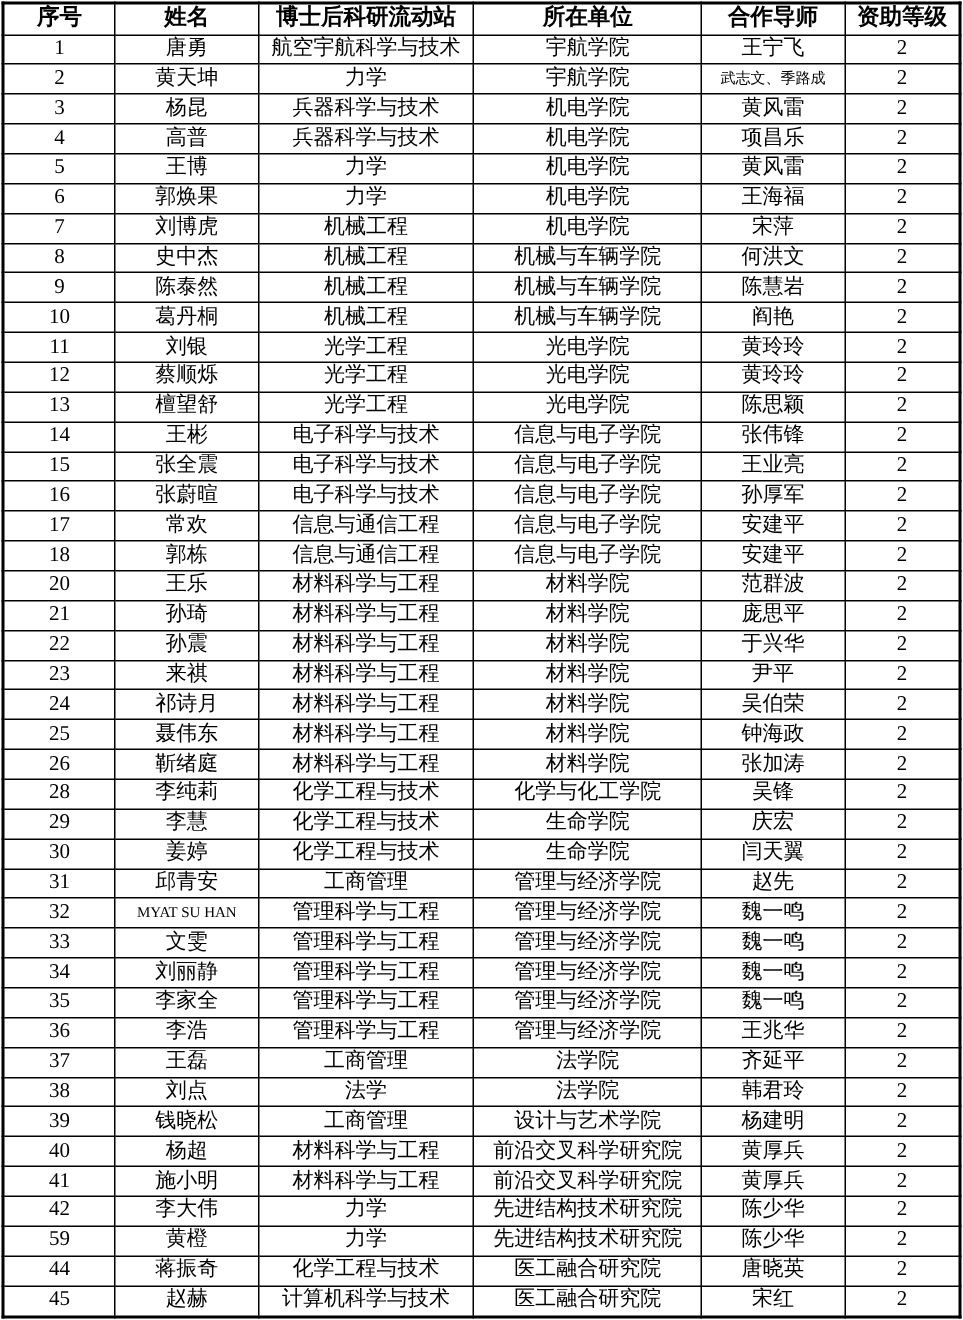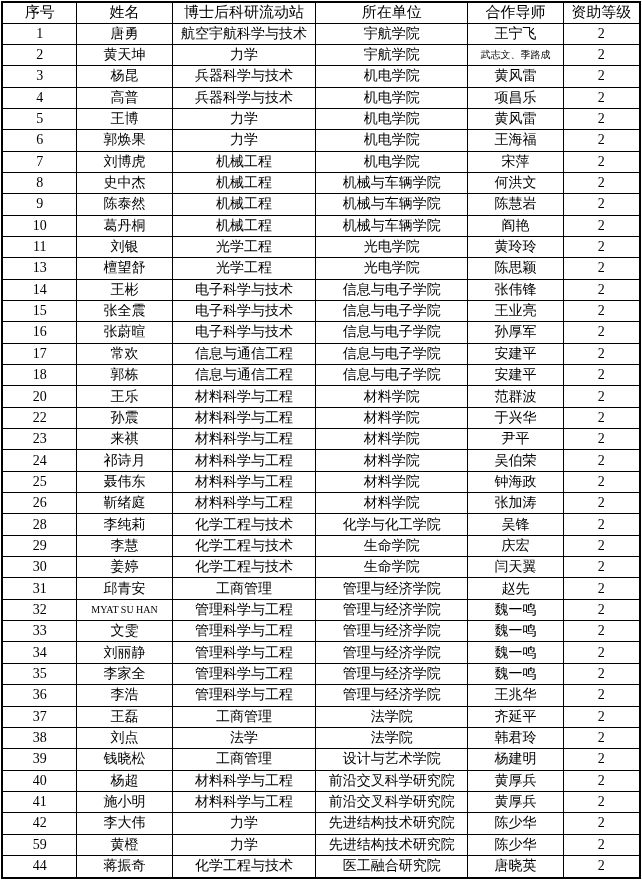--- a/index.html
+++ b/index.html
@@ -18,21 +18,21 @@
     text-align:center;
     vertical-align:middle;
     padding:0 1px;
     font-size:14px;
     line-height:1;
     color:#000;
     white-space:nowrap;
     overflow:hidden;
   }
   thead tr{height:21px;}
-  th{font-size:15px;font-weight:normal;}
+  th{font-size:15px;font-weight:bold;}
   td.small{font-size:10px;letter-spacing:0;}
 </style>
 </head>
 <body>
 
 <table>
   <colgroup>
     <col style="width:74px">
     <col style="width:94px">
     <col style="width:142px">
@@ -133,20 +133,28 @@
       </tr>
       <tr>
         <td>11</td>
         <td>刘银</td>
         <td>光学工程</td>
         <td>光电学院</td>
         <td>黄玲玲</td>
         <td>2</td>
       </tr>
       <tr>
+        <td>12</td>
+        <td>蔡顺烁</td>
+        <td>光学工程</td>
+        <td>光电学院</td>
+        <td>黄玲玲</td>
+        <td>2</td>
+      </tr>
+      <tr>
         <td>13</td>
         <td>檀望舒</td>
         <td>光学工程</td>
         <td>光电学院</td>
         <td>陈思颖</td>
         <td>2</td>
       </tr>
       <tr>
         <td>14</td>
         <td>王彬</td>
@@ -189,20 +197,28 @@
       </tr>
       <tr>
         <td>20</td>
         <td>王乐</td>
         <td>材料科学与工程</td>
         <td>材料学院</td>
         <td>范群波</td>
         <td>2</td>
       </tr>
       <tr>
+        <td>21</td>
+        <td>孙琦</td>
+        <td>材料科学与工程</td>
+        <td>材料学院</td>
+        <td>庞思平</td>
+        <td>2</td>
+      </tr>
+      <tr>
         <td>22</td>
         <td>孙震</td>
         <td>材料科学与工程</td>
         <td>材料学院</td>
         <td>于兴华</td>
         <td>2</td>
       </tr>
       <tr>
         <td>23</td>
         <td>来祺</td>
@@ -364,14 +380,22 @@
         <td>2</td>
       </tr>
       <tr>
         <td>44</td>
         <td>蒋振奇</td>
         <td>化学工程与技术</td>
         <td>医工融合研究院</td>
         <td>唐晓英</td>
         <td>2</td>
       </tr>
+      <tr>
+        <td>45</td>
+        <td>赵赫</td>
+        <td>计算机科学与技术</td>
+        <td>医工融合研究院</td>
+        <td>宋红</td>
+        <td>2</td>
+      </tr>
     </tbody>
 </table>
 
 </body></html>

